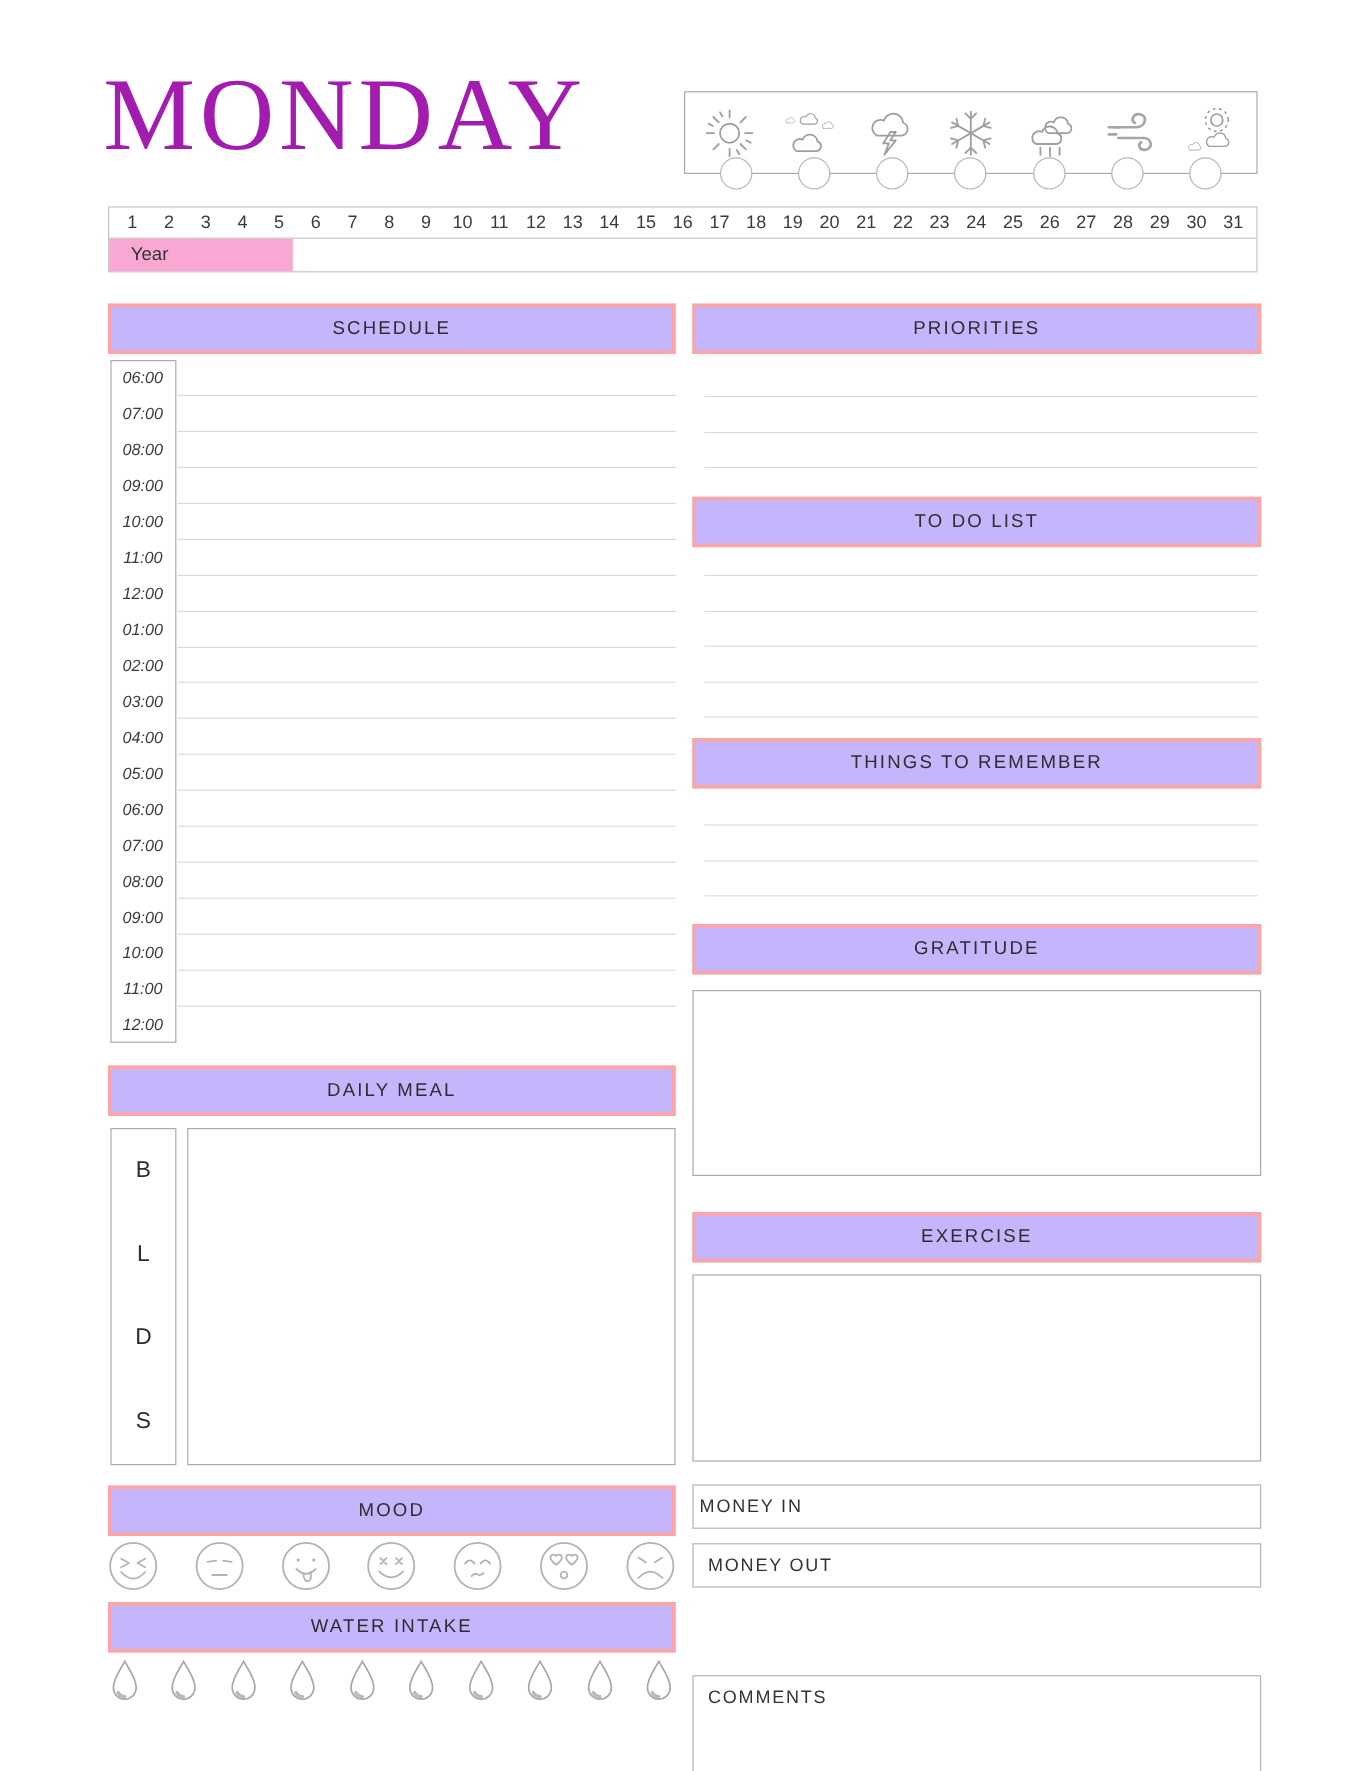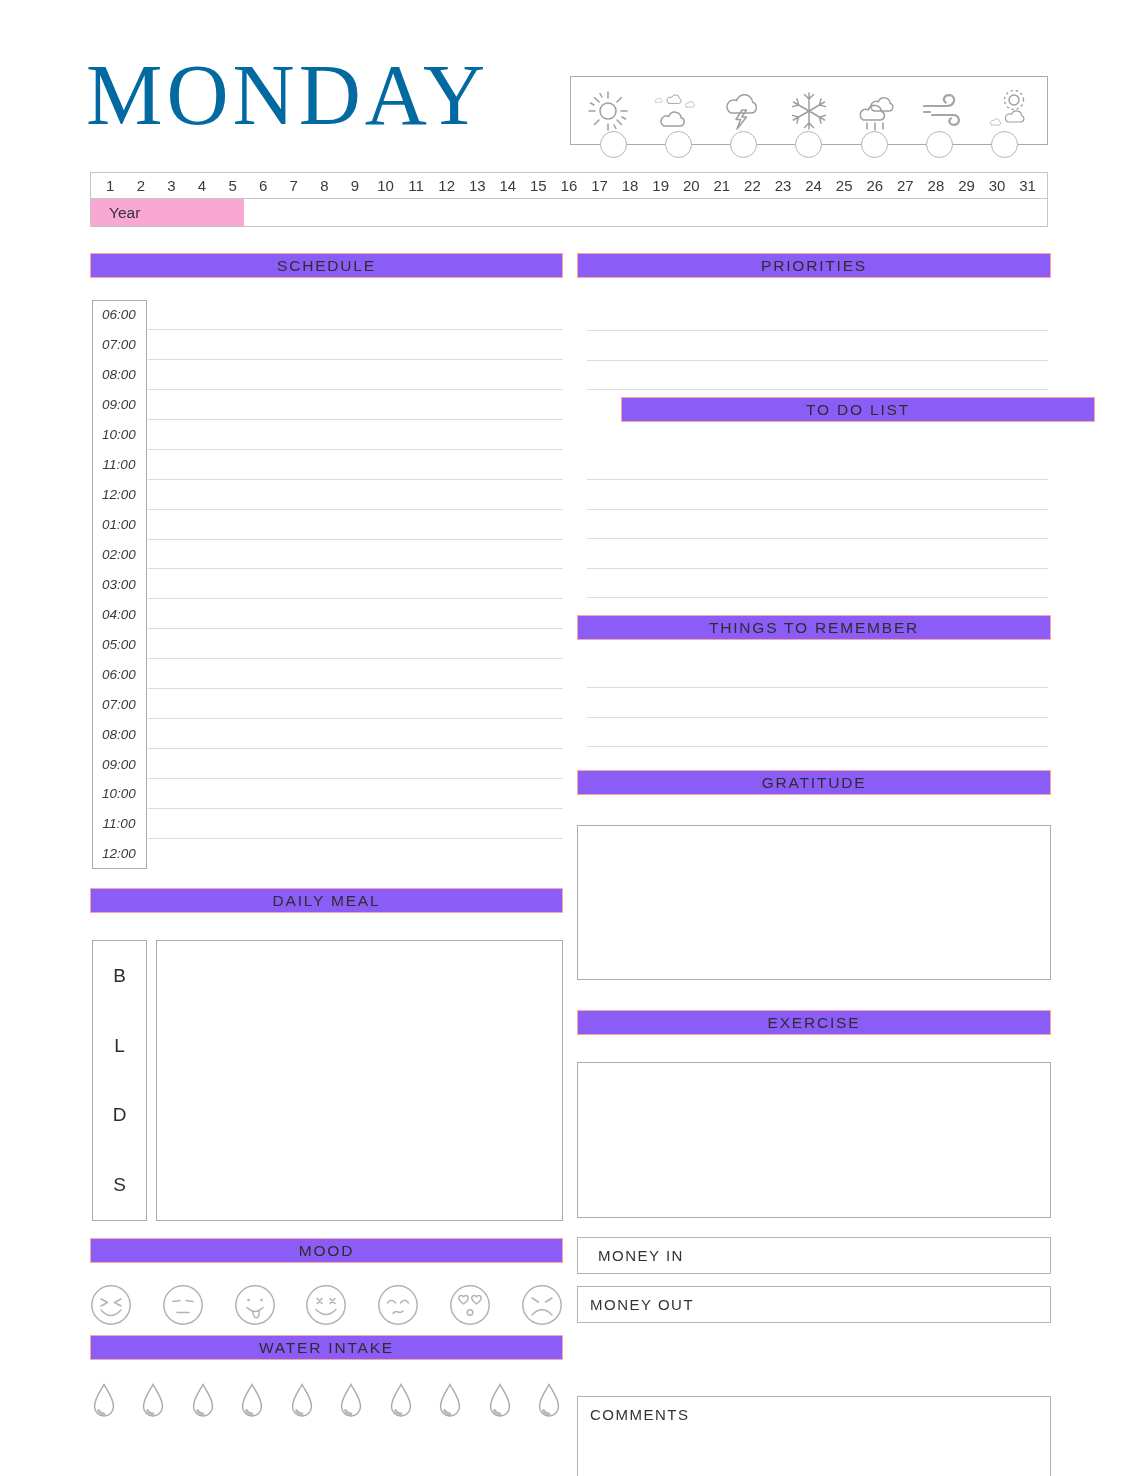--- a/index.html
+++ b/index.html
@@ -5,21 +5,21 @@
   * { margin:0; padding:0; box-sizing:border-box; }
   html,body { background:#ffffff; }
   .page {
     position:relative; width:1140px; height:1476px; background:#ffffff;
     font-family:"Liberation Sans", sans-serif; color:#2d2d2d; overflow:hidden;
   }
   
   .title {
     position:absolute; left:86px; top:48px;
     font-family:"Liberation Serif", serif; font-weight:400;
-    font-size:86px; line-height:1.1; letter-spacing:4px; color:#0369a1;
+    font-size:86px; line-height:1.1; letter-spacing:4px; color:#a21caf;
   }
   
   .weather-box {
     position:absolute; left:570px; top:76px; width:478px; height:69px;
     border:1px solid #aaaaaa; background:#fff;
   }
   .weather-icons {
     display:flex; height:100%; align-items:center; justify-content:space-around; padding:0 4px;
   }
   .weather-icons svg { display:block; }
@@ -35,29 +35,29 @@
   .cal-days { display:flex; height:26px; align-items:center; border-bottom:1px solid #c6c6c6; padding:0 4px; }
   .cal-day  { flex:1; text-align:center; font-size:15px; color:#3b3b3b; }
   .cal-months { display:flex; height:27px; align-items:stretch; }
   .cal-month { flex:1; display:flex; align-items:center; justify-content:center; font-size:15.5px; color:#333; }
   .cal-year {
     width:153px; background:#f9a8d4; display:flex; align-items:center;
     padding-left:18px; font-size:15.5px; color:#333;
   }
   
   .section-header {
-    position:absolute; height:25px; border:1px solid #fca5a5; background:#8b5cf6;
+    position:absolute; height:42px; border:3px solid #fca5a5; background:#c4b5fd;
     display:flex; align-items:center; justify-content:center;
     font-size:15.5px; letter-spacing:1.8px; color:#2d2d2d;
   }
   .col-l { left:90px;  width:473px; }
   .col-r { left:577px; width:474px; }
   .hdr-schedule   { top:253px; }
   .hdr-priorities { top:253px; }
-  .hdr-todo       { top:397px;margin-left:44px; }
+  .hdr-todo       { top:414px; }
   .hdr-remember   { top:615px; }
   .hdr-gratitude  { top:770px; }
   .hdr-dailymeal  { top:888px; }
   .hdr-exercise   { top:1010px; }
   .hdr-mood       { top:1238px; }
   .hdr-water      { top:1335px; }
   
   .schedule-body { position:absolute; left:90px; top:300px; width:473px; height:569px; }
   .sched-rows { position:absolute; inset:0; }
   .sched-row { display:flex; height:29.95px;font-style:italic; }
@@ -84,21 +84,21 @@
   .meal-letters  {
     left:92px; top:940px; width:55px; height:281px;
     display:flex; flex-direction:column; justify-content:space-around; align-items:center;
     font-size:19px; color:#2d2d2d;
   }
   .meal-box { left:156px; top:940px; width:407px; height:281px; }
   .label-box {
     position:absolute; left:577px; width:474px; border:1px solid #b3b3b3; background:#fff;
     font-size:15px; letter-spacing:1.5px; color:#333;
   }
-  .money-in-box  { top:1237px; height:37px; display:flex; align-items:center; padding-left:20px; }
+  .money-in-box  { top:1237px; height:37px; display:flex; align-items:center; padding-left:5px; }
   .money-out-box { top:1286px; height:37px; display:flex; align-items:center; padding-left:12px; }
   .comments-box  { top:1396px; height:84px; padding:9px 12px; }
   
   .mood-row {
     position:absolute; left:90px; top:1284px; width:473px;
     display:flex; justify-content:space-between; align-items:center;
   }
   .water-row {
     position:absolute; left:90px; top:1382px; width:473px;
     display:flex; justify-content:space-between; align-items:center;

